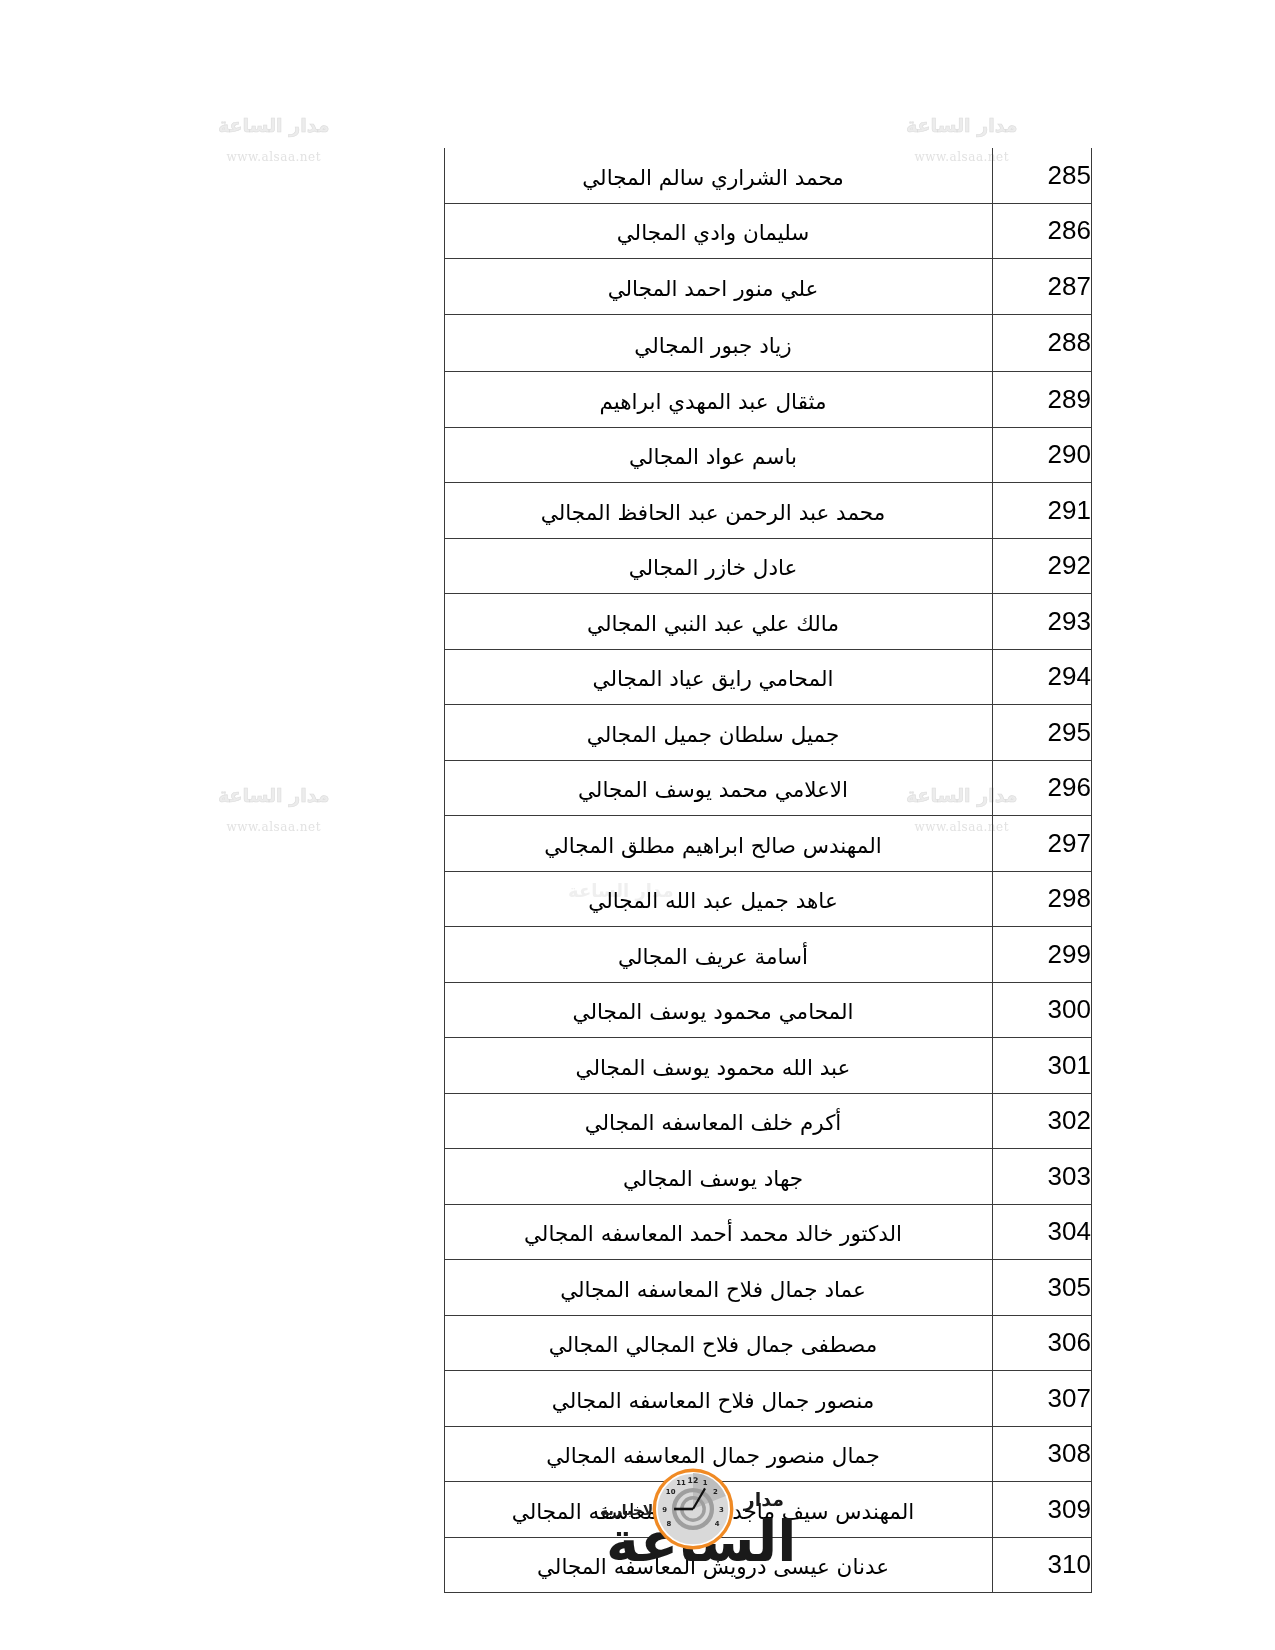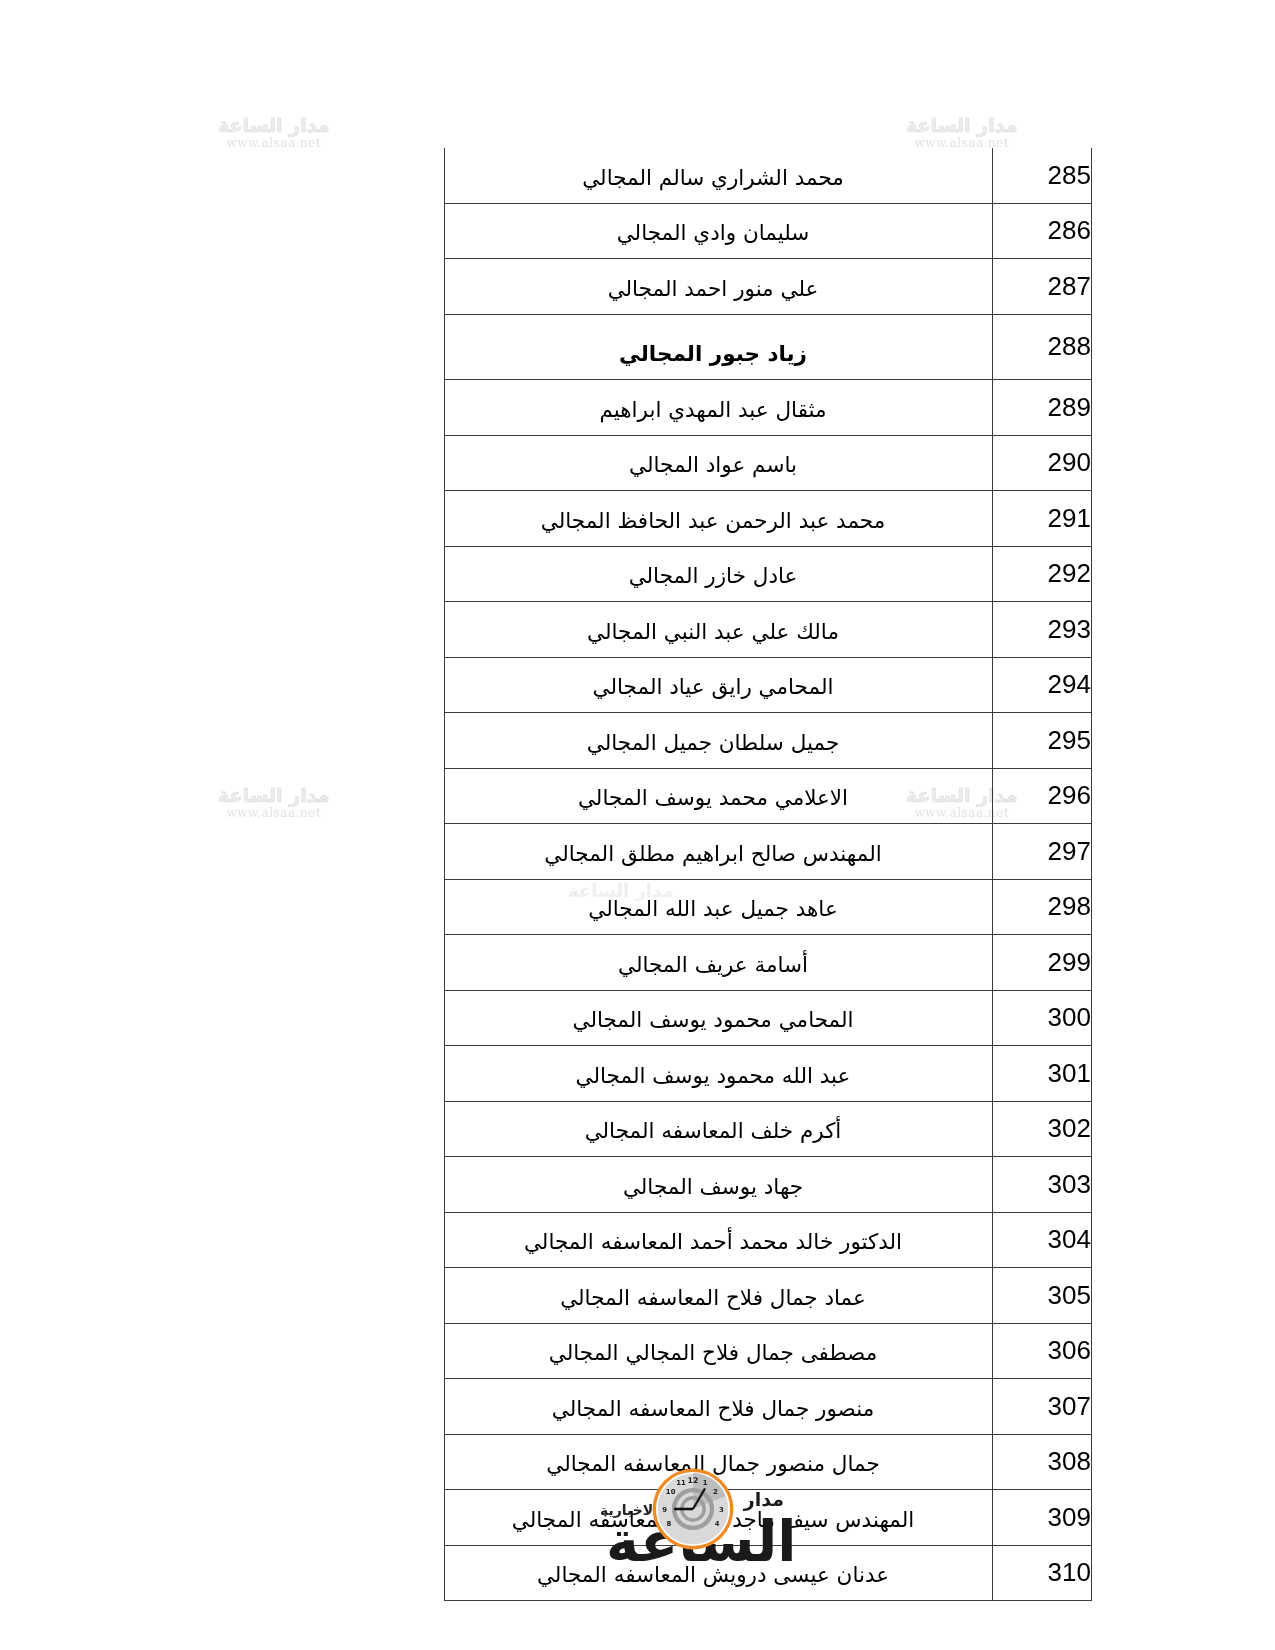--- a/index.html
+++ b/index.html
@@ -28,21 +28,21 @@
       font-weight: bold;
       color: #ececec;
       -webkit-text-stroke: 0.6px #dcdcdc;
       direction: rtl;
     }
     .watermark .wm-url {
       font-family: "DejaVu Serif", serif;
       font-size: 12px;
       color: #e2e2e2;
       letter-spacing: 0.5px;
-      margin-top: 2px;
+      margin-top: 16px;
     }
     .wm-mid {
       position: absolute;
       left: 568px;
       top: 880px;
       font-family: "DejaVu Sans", sans-serif;
       font-size: 18px;
       font-weight: bold;
       color: #efefef;
       direction: rtl;
@@ -161,21 +161,21 @@
     <tr>
         <td class="num">286</td>
         <td class="name">سليمان وادي  المجالي</td>
       </tr>
     <tr>
         <td class="num">287</td>
         <td class="name">علي منور احمد  المجالي</td>
       </tr>
     <tr>
         <td class="num">288</td>
-        <td class="name" style="padding-top:14px;font-weight:bold;">زياد جبور المجالي</td>
+        <td class="name" style="padding-top:6px;">زياد جبور المجالي</td>
       </tr>
     <tr>
         <td class="num">289</td>
         <td class="name">مثقال  عبد المهدي  ابراهيم</td>
       </tr>
     <tr>
         <td class="num">290</td>
         <td class="name">باسم عواد المجالي</td>
       </tr>
     <tr>

